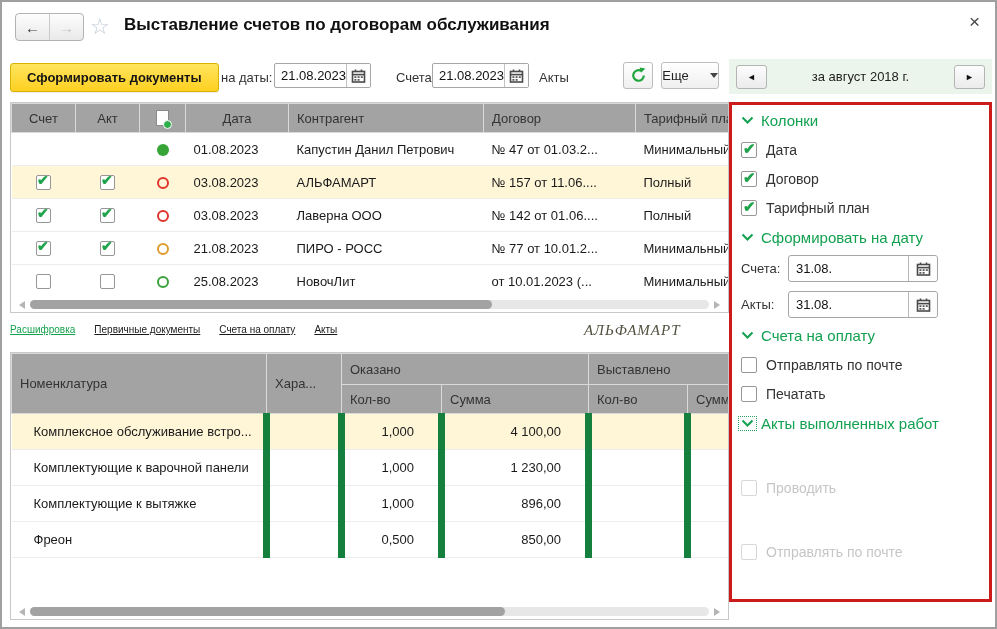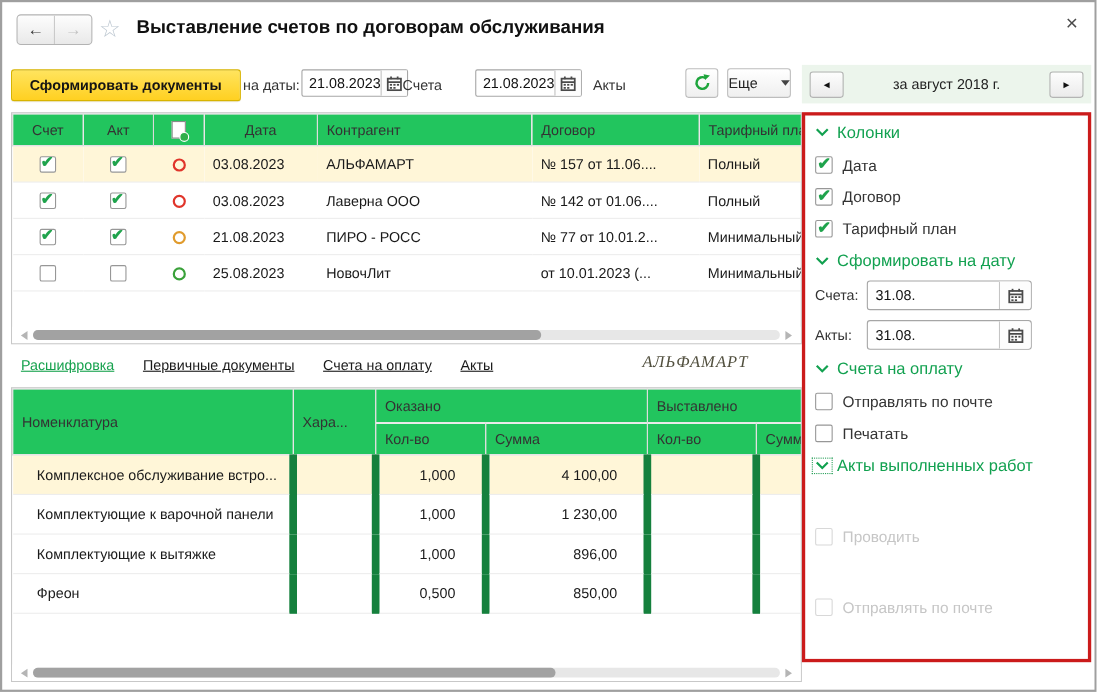--- a/index.html
+++ b/index.html
@@ -26,21 +26,21 @@
   .calbtn{width:23px;display:flex;align-items:center;justify-content:center;border-left:1px solid #c2c2c2;background:#fdfdfd;}
   .sqbtn{position:absolute;box-sizing:border-box;border:1px solid #bdbdbd;border-radius:3px;background:linear-gradient(#ffffff,#efefef);display:flex;align-items:center;justify-content:center;}
   .more-caret{width:0;height:0;border:4px solid transparent;border-top:5px solid #444;margin-top:4px;margin-left:6px;}
   .btn-more-inner{display:flex;align-items:center;font-size:13px;color:#222;gap:15px;}
   .period{position:absolute;left:727px;top:57px;width:263px;height:35px;background:#ecf5ec;display:flex;align-items:center;justify-content:space-between;box-sizing:border-box;padding:0 7px;}
   .pbtn{width:31px;height:24px;box-sizing:border-box;border:1px solid #b4b4b4;border-radius:3px;background:linear-gradient(#fdfdfd,#ebebeb);display:flex;align-items:center;justify-content:center;font-size:9px;color:#111;}
   .ptext{font-size:13px;color:#222;}
   
   .twrap{position:absolute;left:8px;background:#fff;border:1px solid #c8c8c8;overflow:hidden;box-sizing:border-box;}
   table{border-collapse:collapse;table-layout:fixed;font-size:13px;}
-  th{background:#22c55e;border:1px solid #dadada;font-weight:normal;color:#333;padding:0 8px;white-space:nowrap;overflow:hidden;text-align:left;}
+  th{background:#a3a3a3;border:1px solid #dadada;font-weight:normal;color:#333;padding:0 8px;white-space:nowrap;overflow:hidden;text-align:left;}
   td{padding:0 8px;white-space:nowrap;overflow:hidden;border-bottom:1px solid #ededed;}
   .c{text-align:center;padding:0 2px;}
   tr.selected td{background:#fff6d8;}
   td.active{background:#ffe894;}
   
   .mtable{top:100px;width:719px;height:211px;}
   .mtable table{width:754px;}
   .mtable th{height:28px;}
   .mtable td{height:32px;}
   .mtable th.cth{text-align:center;}
@@ -56,21 +56,21 @@
   
   .docicon{display:inline-block;width:11px;height:14px;border:1px solid #8a8a8a;background:#fff;position:relative;vertical-align:middle;}
   .docicon::after{content:"";position:absolute;right:-4px;bottom:-4px;width:7px;height:7px;border-radius:50%;background:#2fae4a;border:1px solid #fff;}
   
   .hscroll{position:absolute;left:0;right:0;bottom:0;height:15px;background:#fff;display:flex;align-items:center;padding:0 4px;box-sizing:border-box;}
   .sarr-l{width:0;height:0;border:4px solid transparent;border-right:6px solid #b5b5b5;}
   .sarr-r{width:0;height:0;border:4px solid transparent;border-left:6px solid #b5b5b5;}
   .strack{flex:1;height:9px;background:#e7e7e7;border-radius:5px;margin:0 5px;position:relative;}
   .sthumb{position:absolute;left:0;top:0;height:9px;border-radius:5px;background:#a2a2a2;}
   
-  .tabsbar{position:absolute;left:17px;top:322px;display:flex;gap:26px;font-size:13px;}
+  .tabsbar{position:absolute;left:8px;top:322px;display:flex;gap:19px;font-size:10px;}
   .tablink{color:#1a1a1a;text-decoration:underline;cursor:default;}
   .tablink.active{color:#17a24e;}
   .contractor-label{position:absolute;left:582px;top:320px;font-family:"Liberation Serif",serif;font-style:italic;font-size:15px;color:#52503f;letter-spacing:1px;}
   
   .dtable{top:350px;width:719px;height:268px;}
   .dtable table{width:816px;}
   .dtable th{height:28px;}
   .dtable thead tr.grp th{height:30px;}
   .dtable td{height:35px;border-right:7px solid #15803d;padding-left:22px;}
   .num{text-align:right;padding-right:24px;}
@@ -121,21 +121,21 @@
           <line x1="4.5" y1="0.5" x2="4.5" y2="3" stroke="#4a4a4a" stroke-width="1.6"></line>
           <line x1="10.5" y1="0.5" x2="10.5" y2="3" stroke="#4a4a4a" stroke-width="1.6"></line>
           <rect x="3.4" y="7.3" width="2" height="1.6" fill="#4a4a4a"></rect>
           <rect x="6.6" y="7.3" width="2" height="1.6" fill="#4a4a4a"></rect>
           <rect x="9.8" y="7.3" width="2" height="1.6" fill="#4a4a4a"></rect>
           <rect x="3.4" y="10.1" width="2" height="1.6" fill="#4a4a4a"></rect>
           <rect x="6.6" y="10.1" width="2" height="1.6" fill="#4a4a4a"></rect>
         </svg>
     </div>
   </div>
-  <div class="lbl" style="left:364px;top:68px;">Счета</div>
+  <div class="lbl" style="left:394px;top:68px;">Счета</div>
 
   <div class="datefield" style="left:430px;top:61px;width:97px;">
     <div class="val">21.08.2023</div>
     <div class="calbtn">
       <svg width="15" height="14" viewBox="0 0 15 14">
           <rect x="1.5" y="2.5" width="12" height="10.5" fill="none" stroke="#4a4a4a" stroke-width="1.6"></rect>
           <line x1="1.5" y1="5.6" x2="13.5" y2="5.6" stroke="#4a4a4a" stroke-width="1.6"></line>
           <line x1="4.5" y1="0.5" x2="4.5" y2="3" stroke="#4a4a4a" stroke-width="1.6"></line>
           <line x1="10.5" y1="0.5" x2="10.5" y2="3" stroke="#4a4a4a" stroke-width="1.6"></line>
           <rect x="3.4" y="7.3" width="2" height="1.6" fill="#4a4a4a"></rect>
@@ -187,20 +187,29 @@
           <th class="cth">Счет</th>
           <th class="cth">Акт</th>
           <th class="cth"><span class="docicon"></span></th>
           <th class="cth">Дата</th>
           <th>Контрагент</th>
           <th>Договор</th>
           <th>Тарифный план</th>
         </tr>
       </thead>
       <tbody>
+        <tr class="normal">
+          <td class="c"></td>
+            <td class="c"></td>
+          <td class="c"><span class="dot green-fill"></span></td>
+          <td>01.08.2023</td>
+          <td>Капустин Данил Петрович</td>
+          <td>№ 47 от 01.03.2...</td>
+          <td>Минимальный</td>
+        </tr>
         <tr class="selected">
           <td class="c"><span class="cb checked"></span></td>
           <td class="c"><span class="cb checked"></span></td>
           <td class="c"><span class="dot red-ring"></span></td>
           <td>03.08.2023</td>
           <td class="active">АЛЬФАМАРТ</td>
           <td>№ 157 от 11.06....</td>
           <td>Полный</td>
         </tr>
         <tr class="normal">

